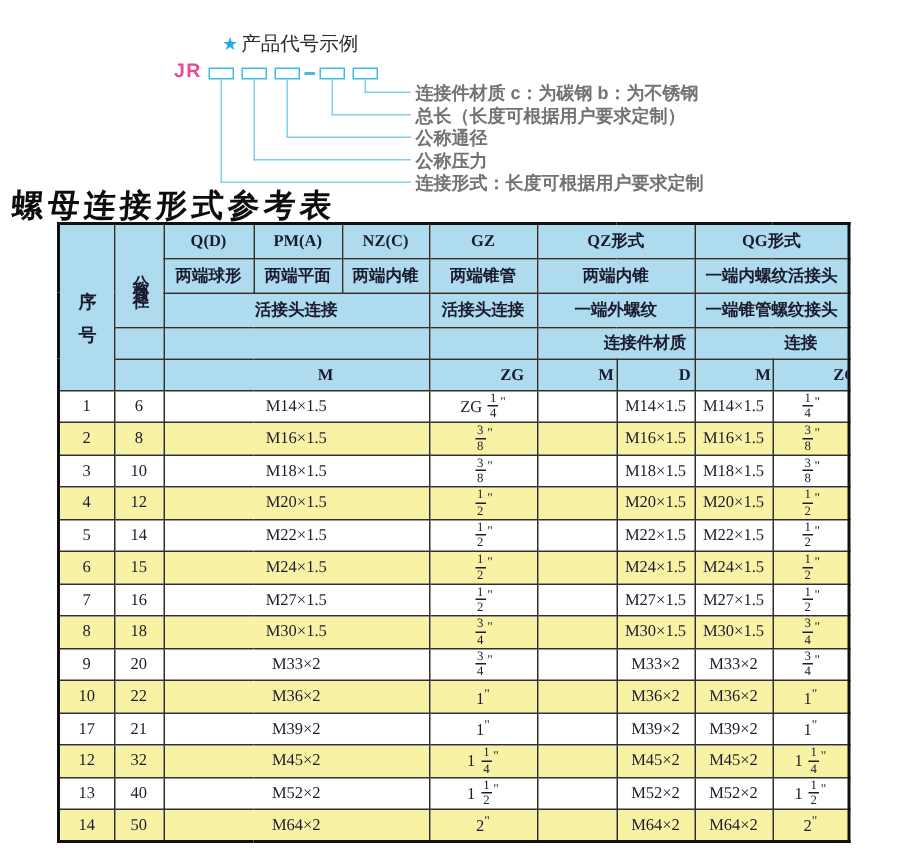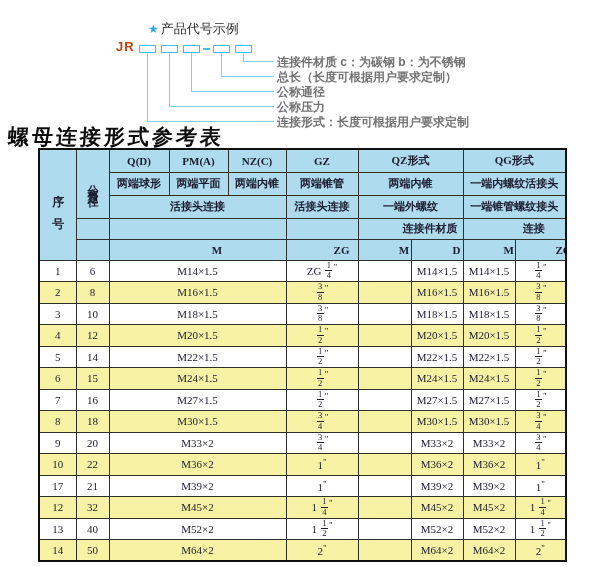--- a/index.html
+++ b/index.html
@@ -4,21 +4,21 @@
 <style>
   * { margin:0; padding:0; box-sizing:border-box; }
   body {
     width:600px; height:567px; background:#ffffff; position:relative;
     font-family:"Liberation Sans","DejaVu Sans",sans-serif; color:#222;
     overflow:hidden;
   }
   
   .diag-title { position:absolute; left:116px; top:20px; font-size:13px; font-weight:normal; color:#2b2b2b;margin-left:32px; }
   .diag-title .star { color:#29aadf; font-size:12px; margin-right:2px; }
-  .jr { position:absolute; left:116px; top:39px; font-size:13px; font-weight:bold; color:#c2410c; letter-spacing:1px; }
+  .jr { position:absolute; left:116px; top:39px; font-size:13px; font-weight:bold; color:#ec4899; letter-spacing:1px; }
   .codebox { position:absolute; top:45px; width:17px; height:8px; border:1.5px solid #3fbde8; background:#fff; }
   .codedash { position:absolute; top:48px; width:7px; height:2px; background:#3fbde8; }
   .connector { position:absolute; border-left:1px solid #7fd0ec; border-bottom:1px solid #7fd0ec; }
   .diag-label { position:absolute; left:277px; font-size:12px; font-weight:bold; color:#737373; white-space:nowrap; line-height:14px; }
   
   .tbl-title {
     position:absolute; left:8px; top:123px; font-size:21px; font-weight:bold; color:#0d0d0d;
     font-family:"DejaVu Serif","Liberation Serif",serif; letter-spacing:3px; transform:skewX(-4deg);
   }
   

